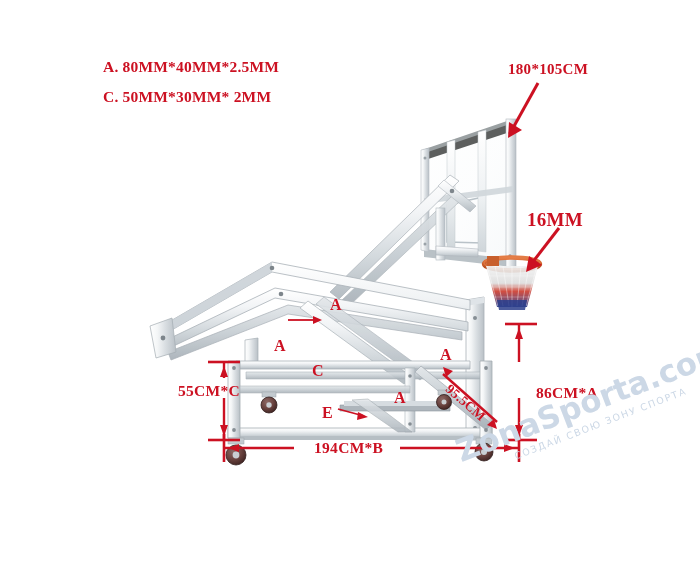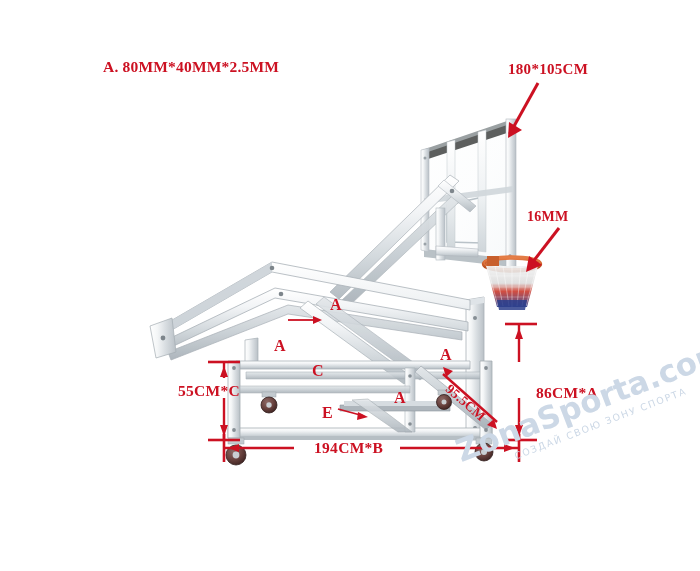--- a/index.html
+++ b/index.html
@@ -21,21 +21,21 @@
     line-height:1;
   }
   .spec-list{position:absolute;left:103px;top:58px;}
   .spec-item{
     color:#cc1122;font-weight:bold;font-size:15.5px;
     font-family:"Liberation Serif", serif;
     margin-bottom:11.5px;white-space:nowrap;letter-spacing:0.2px;
   }
 
   .lbl-180{left:508px;top:62px;font-size:15px;}
-  .lbl-16{left:527px;top:210px;font-size:14px;}
+  .lbl-16{left:527px;top:210px;font-size:19px;}
   .lbl-55{left:178px;top:383px;font-size:15.5px;}
   .lbl-86{left:536px;top:385px;font-size:15.5px;}
   .lbl-194{left:314px;top:440px;font-size:15.5px;}
   .lbl-955{left:452px;top:382px;font-size:13.5px;transform:rotate(41deg);transform-origin:left top;}
 
   .ltr{position:absolute;color:#cc1122;font-weight:bold;font-family:"Liberation Serif", serif;font-size:16px;line-height:1;}
   .ltr-a1{left:330px;top:297px;}
   .ltr-a2{left:274px;top:338px;}
   .ltr-a3{left:440px;top:347px;}
   .ltr-a4{left:394px;top:390px;}
@@ -313,20 +313,21 @@
 
       <g>
         <line x1="338" y1="409" x2="364" y2="416" stroke-width="1.8"></line>
         <polygon points="368,417 358,412 357,420" stroke="none"></polygon>
       </g>
     </g>
   </svg>
 
   <div class="spec-list nosel">
     <div class="spec-item">A. 80MM*40MM*2.5MM</div>
+    <div class="spec-item">C. 50MM*30MM* 2MM</div>
   </div>
 
   <div class="ann lbl-180 nosel">180*105CM</div>
   <div class="ann lbl-16 nosel">16MM</div>
 
   <div class="ann lbl-55 nosel">55CM*C</div>
   <div class="ann lbl-86 nosel">86CM*A</div>
   <div class="ann lbl-194 nosel">194CM*B</div>
   <div class="ann lbl-955 nosel">95.5CM</div>
 

